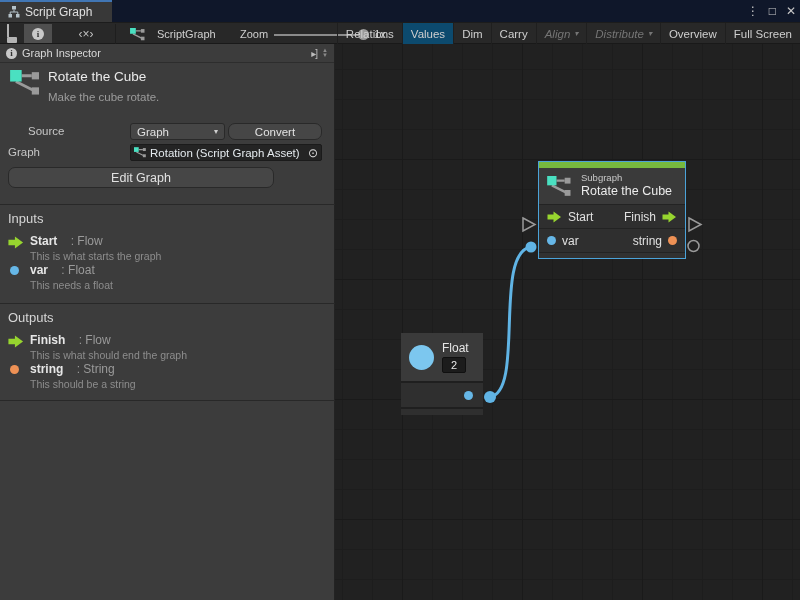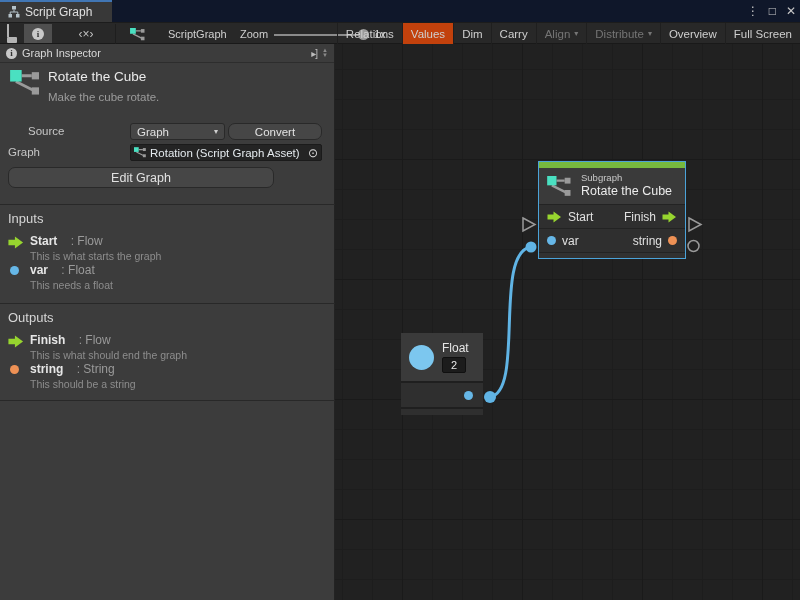--- a/index.html
+++ b/index.html
@@ -23,33 +23,33 @@
     color:#c0c0c0; font-size:11px; }
   .tbtn.active { background:#4f4f4f; }
   .lock { width:10px; }
   .lock-shackle { width:7px; height:5px; border:1.5px solid #b4b4b4; border-bottom:none;
     border-radius:4px 4px 0 0; margin:0 auto; }
   .lock-body { width:10px; height:6px; background:#b4b4b4; border-radius:1px; }
   .info-circle { width:12px; height:12px; border-radius:50%; background:#c9c9c9; color:#333;
     font-size:9px; font-weight:bold; display:flex; align-items:center; justify-content:center;
     font-family:"Liberation Serif", serif; }
   .vsep { position:absolute; top:1px; width:1px; height:20px; background:#1e1e1e; }
-  .crumb { position:absolute; left:130px; top:1px; height:20px; display:flex; align-items:center; gap:22px;
+  .crumb { position:absolute; left:130px; top:1px; height:20px; display:flex; align-items:center; gap:11px;
     color:#d0d0d0; font-size:11px; }
   .zoomctl { position:absolute; left:240px; top:1px; height:20px; display:flex; align-items:center; gap:6px;
     color:#cfcfcf; font-size:11px; }
   .slider { position:relative; width:94px; height:11px; }
   .slider-track { position:absolute; left:0; right:0; top:5px; height:2px; background:#8b8b8b; }
   .slider-handle { position:absolute; top:0; left:84px; width:11px; height:11px; border-radius:50%;
     background:#9a9a9a; }
   .rightbtns { position:absolute; right:0; top:0; height:21px; display:flex; align-items:stretch; }
   .rbtn { display:flex; align-items:center; padding:0 8px; color:#cfcfcf; font-size:11.5px;
     border-left:1px solid #1f1f1f; gap:4px; white-space:nowrap; }
-  .rbtn.active { background:#c2410c;align-items:center; }
-  .rbtn.disabled { color:#757575; }
+  .rbtn.active { background:#0c4a6e;align-items:center; }
+  .rbtn.disabled { color:#757575;font-style:italic; }
   .caret { font-size:8px; line-height:1; }
 
   
   .panel { position:absolute; left:0; top:44px; width:335px; height:556px; background:#3c3c3c;
     border-right:1px solid #232323; }
   .panel-abs { position:absolute; }
   .insp-header { left:0; top:0; width:334px; height:19px; border-bottom:1px solid #2d2d2d;
     display:flex; align-items:center; gap:5px; padding:0 6px; color:#d8d8d8; font-size:11px; }
   .insp-header .spacer { flex:1; }
   .dock-ic { color:#bdbdbd; font-size:10px; letter-spacing:-1px; }

